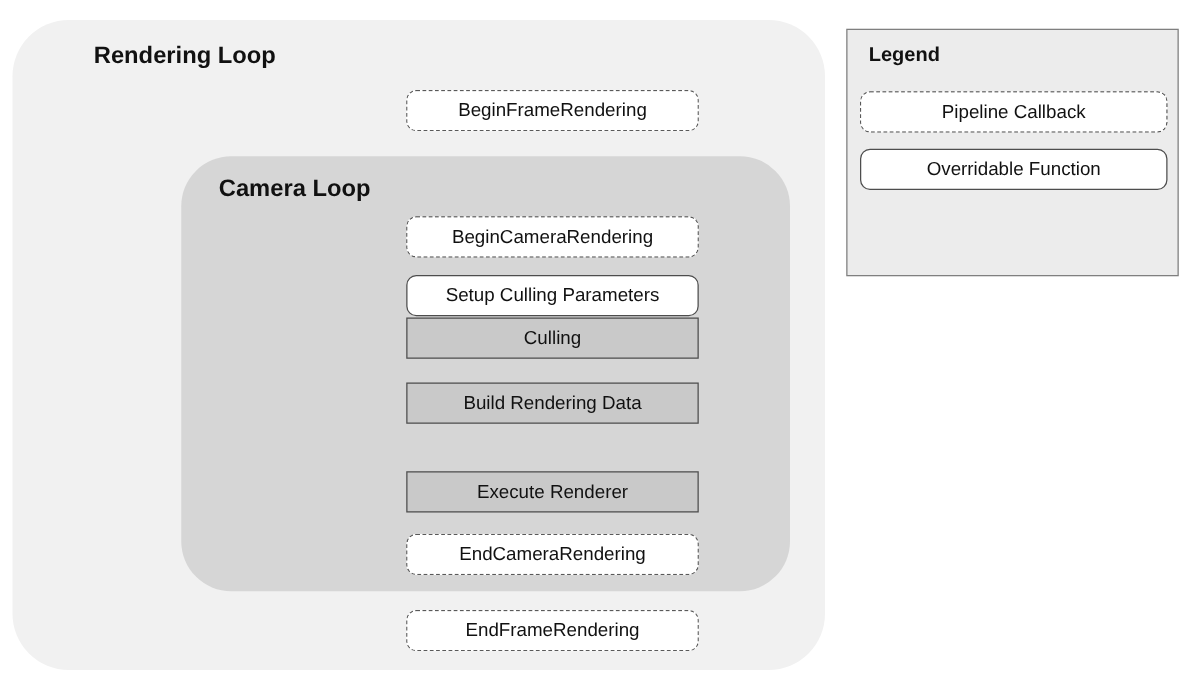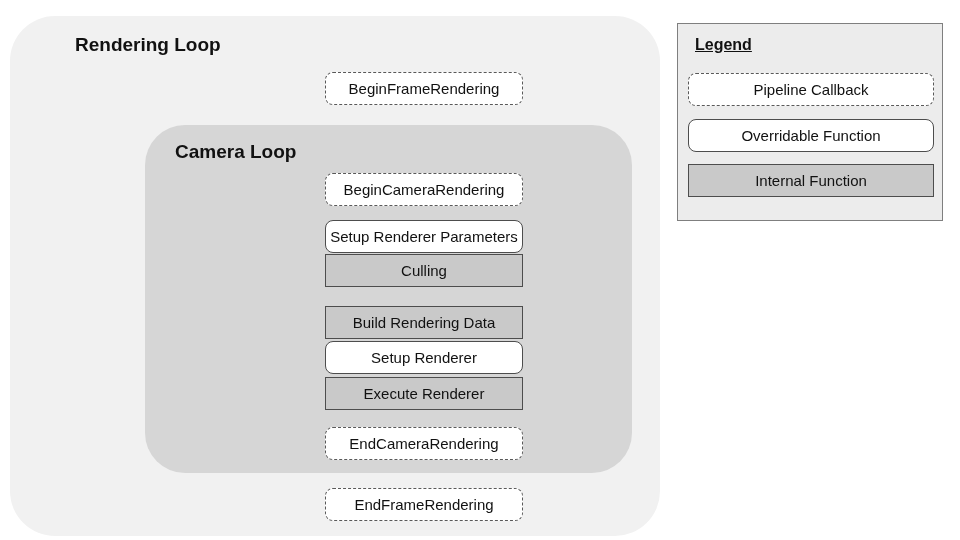--- a/index.html
+++ b/index.html
@@ -45,21 +45,21 @@
     position: absolute;
     font-size: 19px;
     font-weight: bold;
     white-space: nowrap;
   }
   .rendering-loop > .loop-title { left: 65px; top: 18px; }
   .camera-loop > .loop-title { left: 30px; top: 16px; }
 
   .node {
     position: absolute;
-    width: 198px; height: 33px;
+    width: 234px; height: 33px;
     display: flex;
     align-items: center;
     justify-content: center;
     font-size: 15px;
     white-space: nowrap;
     text-align: center;
   }
   .pipeline-callback {
     background: #ffffff;
     border: 1.5px dashed var(--dashed-border);
@@ -95,21 +95,20 @@
     left: 677px; top: 23px;
     width: 266px; height: 198px;
     background: var(--legend-bg);
     border: 1px solid var(--legend-border);
   }
   .legend-title {
     position: absolute;
     left: 17px; top: 12px;
     font-size: 16px;
     font-weight: bold;
-    text-decoration: underline;
   }
   .legend .node { left: 10px; width: 246px; }
   .legend-item-0 { top: 49px; }
   .legend-item-1 { top: 95px; }
   .legend-item-2 { top: 140px; }
 </style>
 </head>
 <body>
 
 <div class="canvas">
@@ -117,39 +116,37 @@
   <div class="rendering-loop">
     <div class="loop-title">Rendering Loop</div>
 
     <div class="node pipeline-callback node-begin-frame">BeginFrameRendering</div>
 
     <div class="camera-loop">
       <div class="loop-title">Camera Loop</div>
 
       <div class="node pipeline-callback node-begin-camera">BeginCameraRendering</div>
 
-      <div class="node overridable-function node-setup-culling">Setup Renderer Parameters</div>
+      <div class="node overridable-function node-setup-culling">Setup Culling Parameters</div>
 
       <div class="node internal-function node-build-data">Build Rendering Data</div>
 
       <div class="node internal-function node-culling">Culling</div>
 
-      <div class="node overridable-function node-setup-renderer">Setup Renderer</div>
 
       <div class="node internal-function node-exec-renderer">Execute Renderer</div>
 
       <div class="node pipeline-callback node-end-camera">EndCameraRendering</div>
     </div>
 
     <div class="node pipeline-callback node-end-frame">EndFrameRendering</div>
   </div>
 
   <div class="legend">
     <div class="legend-title">Legend</div>
 
     <div class="node overridable-function legend-item-1">Overridable Function</div>
 
     <div class="node pipeline-callback legend-item-0">Pipeline Callback</div>
 
-    <div class="node internal-function legend-item-2">Internal Function</div>
   </div>
 
 </div>
 
 </body></html>

